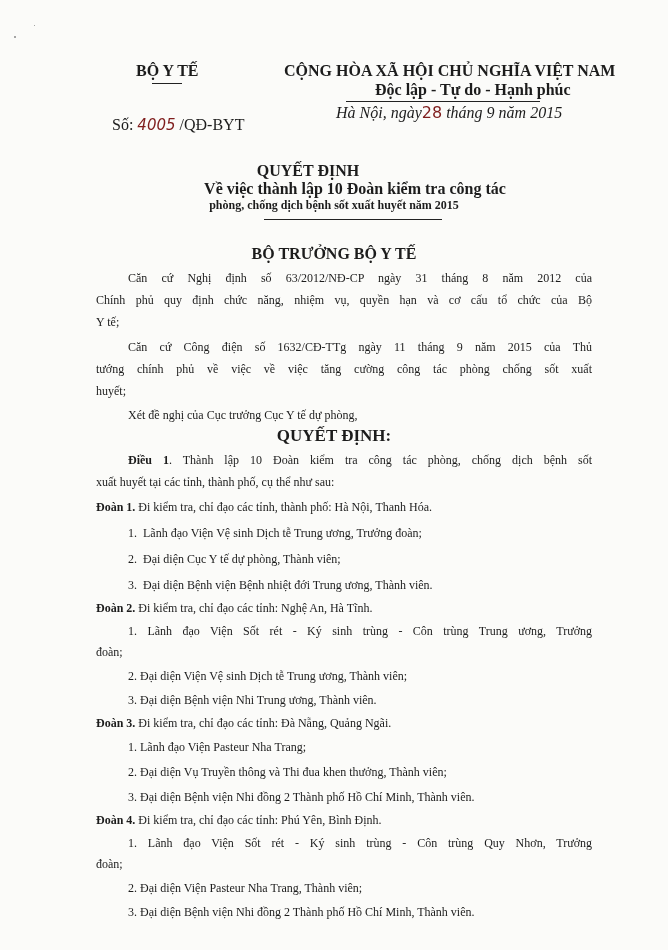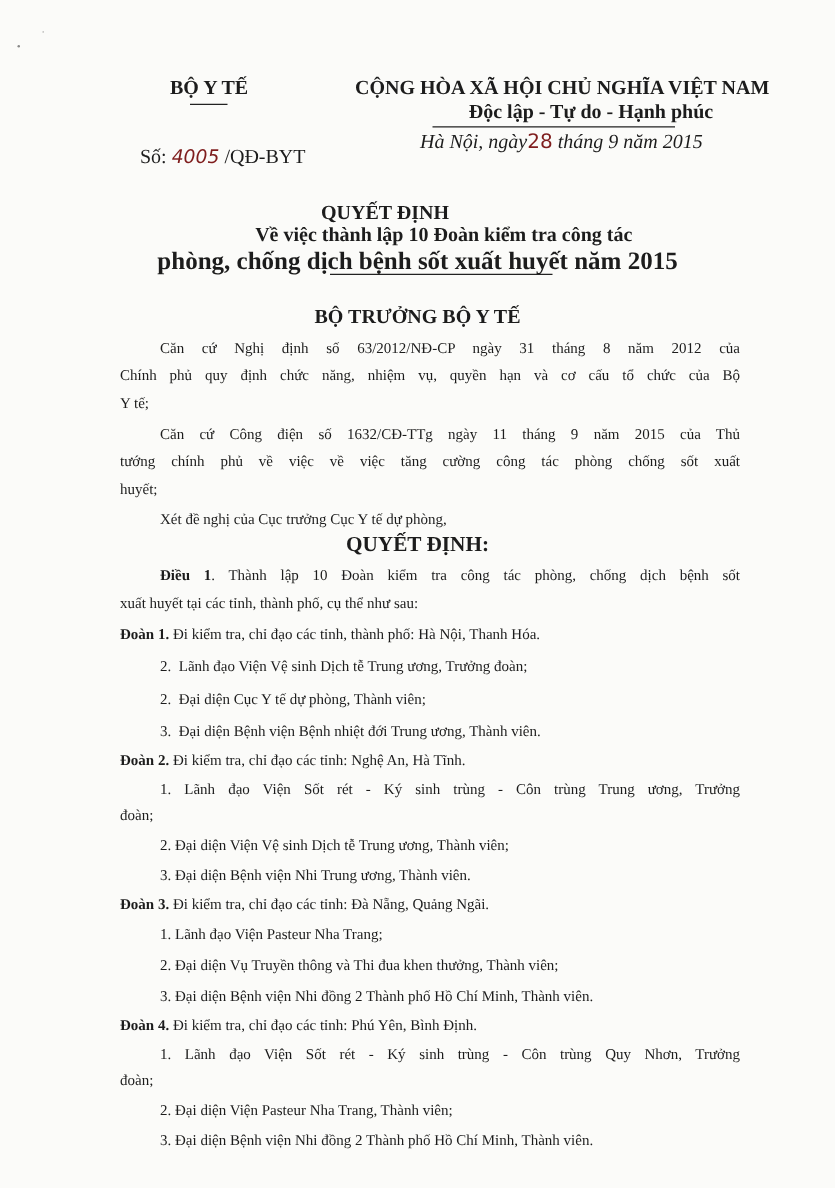--- a/index.html
+++ b/index.html
@@ -34,21 +34,21 @@
   <span>/QĐ-BYT</span>
 </div>
 
 <div class="abs" style="left:336px;top:103px;font-size:16px;font-style:italic;">
   <span>Hà Nội, ngày</span><span class="hand" style="font-size:16px;font-style:normal;">28</span>
   <span>tháng 9 năm 2015</span>
 </div>
 
 <div class="abs b" style="left:0;width:616px;text-align:center;top:162px;font-size:16px;">QUYẾT ĐỊNH</div>
 <div class="abs b" style="left:0;width:636px;text-align:center;top:180px;font-size:16px;padding-left:37px;">Về việc thành lập 10 Đoàn kiểm tra công tác</div>
-<div class="abs b" style="left:0;width:668px;text-align:center;top:198px;font-size:20px;">phòng, chống dịch bệnh sốt xuất huyết năm 2015</div>
+<div class="abs b" style="left:0;width:668px;text-align:center;top:198px;font-size:12px;">phòng, chống dịch bệnh sốt xuất huyết năm 2015</div>
 <div class="uline" style="left:264px;top:219px;width:178px;"></div>
 
 <div class="abs b" style="left:0;width:668px;text-align:center;top:245px;font-size:16px;">BỘ TRƯỞNG BỘ Y TẾ</div>
 
 <div class="abs p just" style="left:128px;width:464px;top:267px;">Căn cứ Nghị định số 63/2012/NĐ-CP ngày 31 tháng 8 năm 2012 của</div>
 <div class="abs p just" style="left:96px;width:496px;top:289px;">Chính phủ quy định chức năng, nhiệm vụ, quyền hạn và cơ cấu tổ chức của Bộ</div>
 <div class="abs p" style="left:96px;top:311px;">Y tế;</div>
 
 <div class="abs p just" style="left:128px;width:464px;top:336px;">Căn cứ Công điện số 1632/CĐ-TTg ngày 11 tháng 9 năm 2015 của Thủ</div>
 <div class="abs p just" style="left:96px;width:496px;top:358px;">tướng chính phủ về việc về việc tăng cường công tác phòng chống sốt xuất</div>
@@ -59,21 +59,21 @@
 <div class="abs b" style="left:0;width:668px;text-align:center;top:426px;font-size:17px;">QUYẾT ĐỊNH:</div>
 
 <div class="abs p just" style="left:128px;width:464px;top:449px;">
   <span class="b">Điều 1</span><span>. Thành lập 10 Đoàn kiểm tra công tác phòng, chống dịch bệnh sốt</span>
 </div>
 <div class="abs p" style="left:96px;top:471px;">xuất huyết tại các tỉnh, thành phố, cụ thể như sau:</div>
 
 <div class="abs p" style="left:96px;top:496px;">
   <span class="b">Đoàn 1.</span><span> Đi kiểm tra, chỉ đạo các tỉnh, thành phố: Hà Nội, Thanh Hóa.</span>
 </div>
-<div class="abs p" style="left:128px;top:522px;white-space:pre;">2.  Lãnh đạo Viện Vệ sinh Dịch tễ Trung ương, Trưởng đoàn;</div>
+<div class="abs p" style="left:128px;top:522px;white-space:pre;">1.  Lãnh đạo Viện Vệ sinh Dịch tễ Trung ương, Trưởng đoàn;</div>
 <div class="abs p" style="left:128px;top:548px;white-space:pre;">2.  Đại diện Cục Y tế dự phòng, Thành viên;</div>
 <div class="abs p" style="left:128px;top:574px;white-space:pre;">3.  Đại diện Bệnh viện Bệnh nhiệt đới Trung ương, Thành viên.</div>
 
 <div class="abs p" style="left:96px;top:597px;">
   <span class="b">Đoàn 2.</span><span> Đi kiểm tra, chỉ đạo các tỉnh: Nghệ An, Hà Tĩnh.</span>
 </div>
 <div class="abs p just" style="left:128px;width:464px;top:620px;">1. Lãnh đạo Viện Sốt rét - Ký sinh trùng - Côn trùng Trung ương, Trưởng</div>
 <div class="abs p" style="left:96px;top:641px;">đoàn;</div>
 <div class="abs p" style="left:128px;top:665px;">2. Đại diện Viện Vệ sinh Dịch tễ Trung ương, Thành viên;</div>
 <div class="abs p" style="left:128px;top:689px;">3. Đại diện Bệnh viện Nhi Trung ương, Thành viên.</div>

